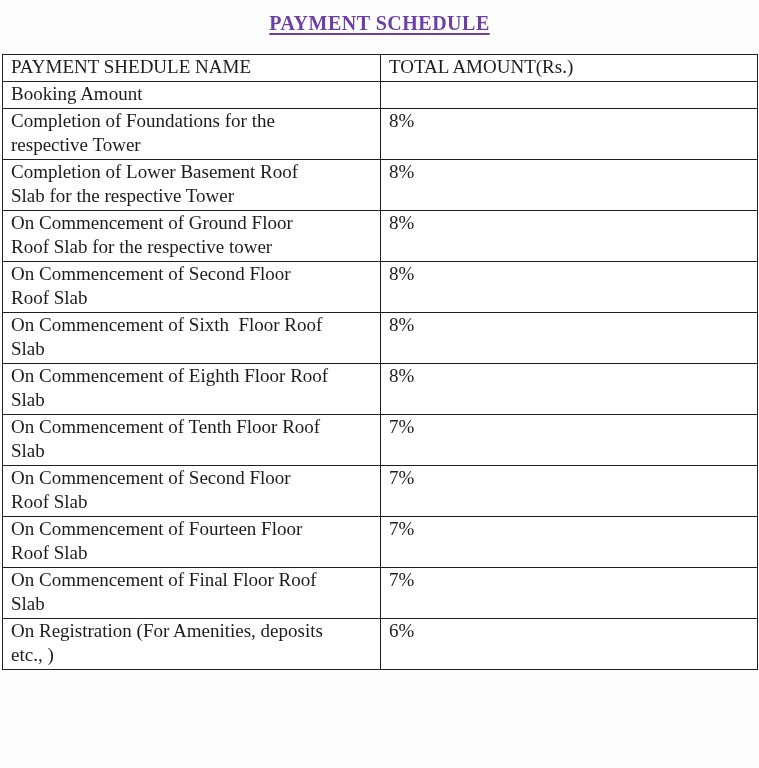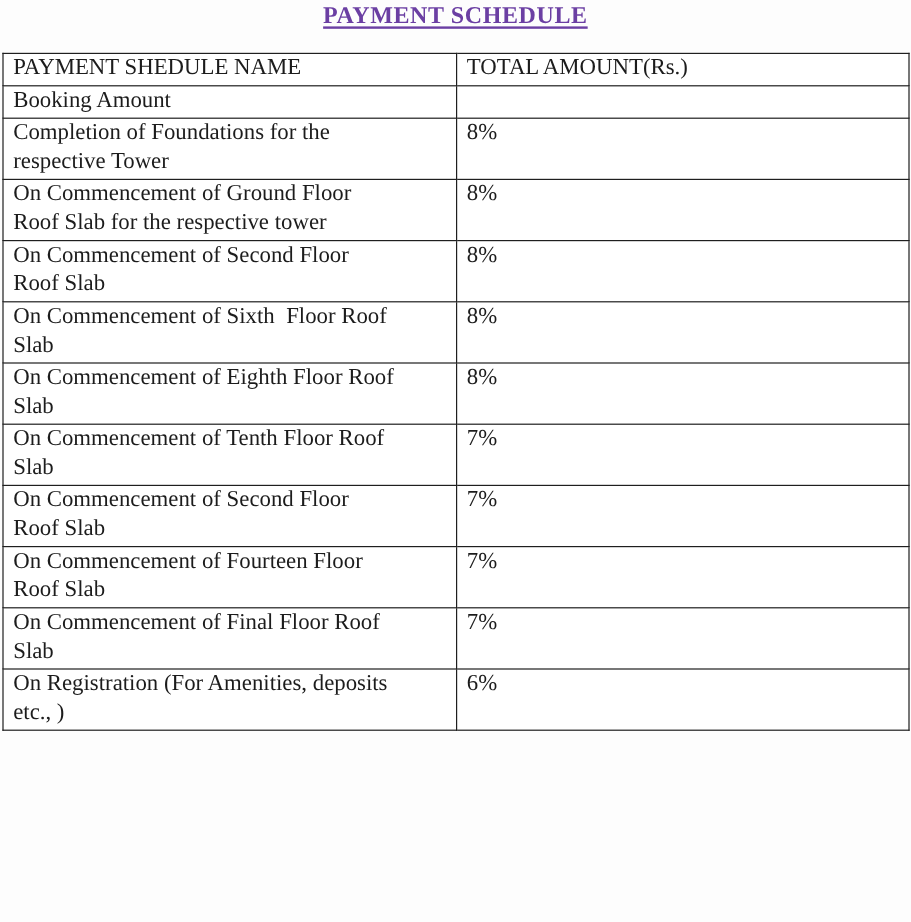--- a/index.html
+++ b/index.html
@@ -9,21 +9,21 @@
   body {
     width: 759px;
     height: 768px;
     background: #fdfdfd;
     font-family: "Liberation Serif", "DejaVu Serif", serif;
     color: #1c1c1c;
     overflow: hidden;
   }
   .doc-title {
     text-align: center;
-    margin-top: 2px;
+    margin-top: 12px;
     font-size: 20px;
     font-weight: bold;
     letter-spacing: 0.5px;
     color: #6b3fa3;
   }
   .doc-title .title-text {
     text-decoration: underline;
     text-underline-offset: 3px;
   }
   table.schedule {
@@ -73,20 +73,25 @@
       <tr>
         <td>Booking Amount</td>
         <td></td>
       </tr>
       <tr>
         <td>Completion of Foundations for the
 respective Tower</td>
         <td>8%</td>
       </tr>
       <tr>
+        <td>Completion of Lower Basement Roof
+Slab for the respective Tower</td>
+        <td>8%</td>
+      </tr>
+      <tr>
         <td>On Commencement of Ground Floor
 Roof Slab for the respective tower</td>
         <td>8%</td>
       </tr>
       <tr>
         <td>On Commencement of Second Floor
 Roof Slab</td>
         <td>8%</td>
       </tr>
       <tr>

